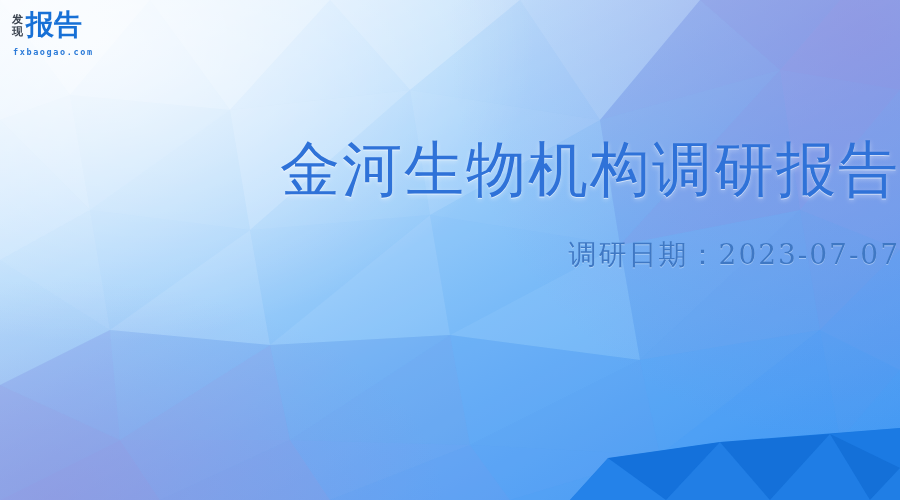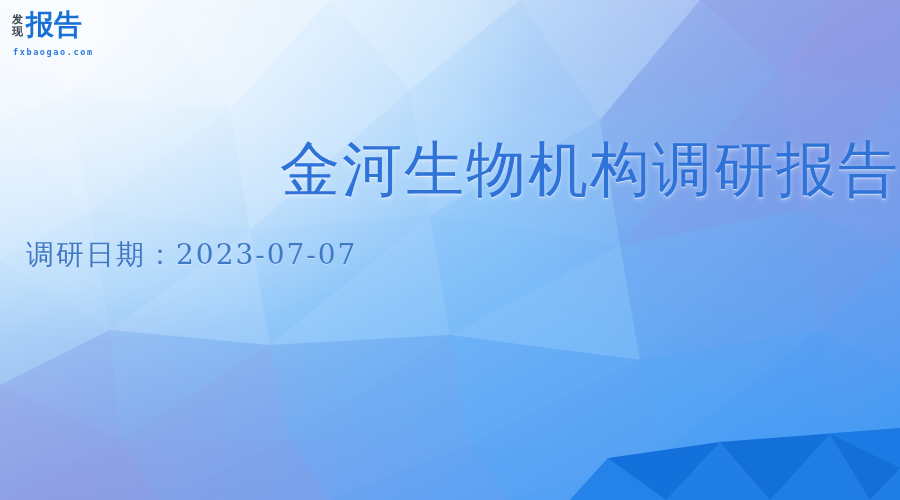--- a/index.html
+++ b/index.html
@@ -97,30 +97,29 @@
       0 1px 0 rgba(255,255,255,0.55),
       0 2px 5px rgba(255,255,255,0.38);
     white-space: nowrap;
     margin-top: 44px;
   }
   #subtitle {
     position: absolute;
     left: 0;
     right: 0;
     top: 236px;
-    text-align: left;
+    text-align: right;
     font-family: "DejaVu Serif", "Liberation Serif", serif;
     font-size: 28px;
     line-height: 38px;
     font-weight: 400;
     color: #3f78c4;
     letter-spacing: 2px;
     text-shadow: 0 1px 0 rgba(255,255,255,0.35);
     white-space: nowrap;
-    margin-left: 26px;
   }
 
   
   #banner {
     position: absolute;
     right: 0;
     bottom: 0;
     width: 330px;
     height: 72px;
     overflow: hidden;

